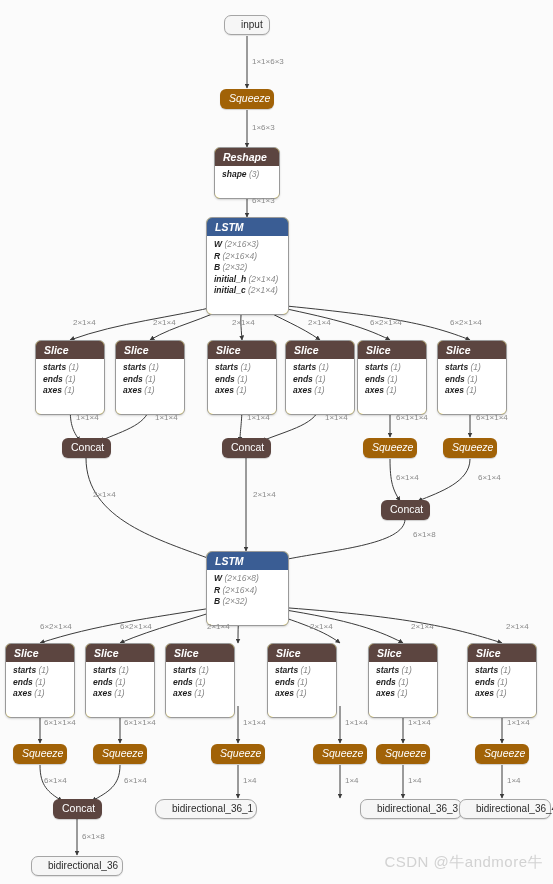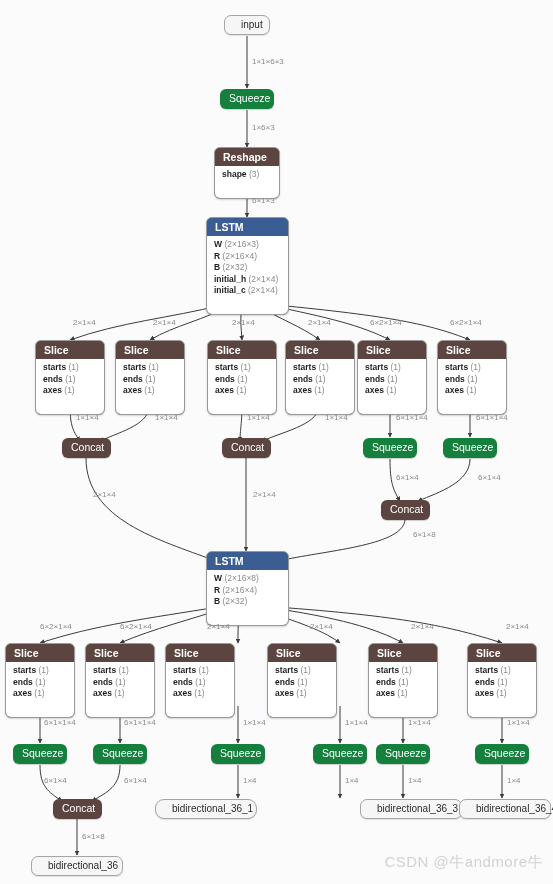--- a/index.html
+++ b/index.html
@@ -37,30 +37,31 @@
     border-radius:6px;
     color:#ffffff;
     font-size:10.5px;
     line-height:19px;
     height:20px;
     text-align:center;
     padding:0 9px;
     white-space:nowrap;
     box-shadow:0 1px 1px rgba(0,0,0,.18);
   }
-  .op.green{background:#15803d;}
+  .op.green{background:#a16207;font-style:italic;}
   .op.brown{background:#5c4540;}
 
   
   .box{
     border:1px solid #9a9a9a;
     border-radius:6px;
-    background:#4d7c0f;
+    background:#fde047;
     overflow:hidden;
     box-shadow:0 1px 2px rgba(0,0,0,.16);
+    font-style:italic;
   }
   .box .hdr{
     color:#fff;
     font-size:10.5px;
     font-weight:bold;
     line-height:18px;
     height:18px;
     padding:0 8px;
     white-space:nowrap;
   }

